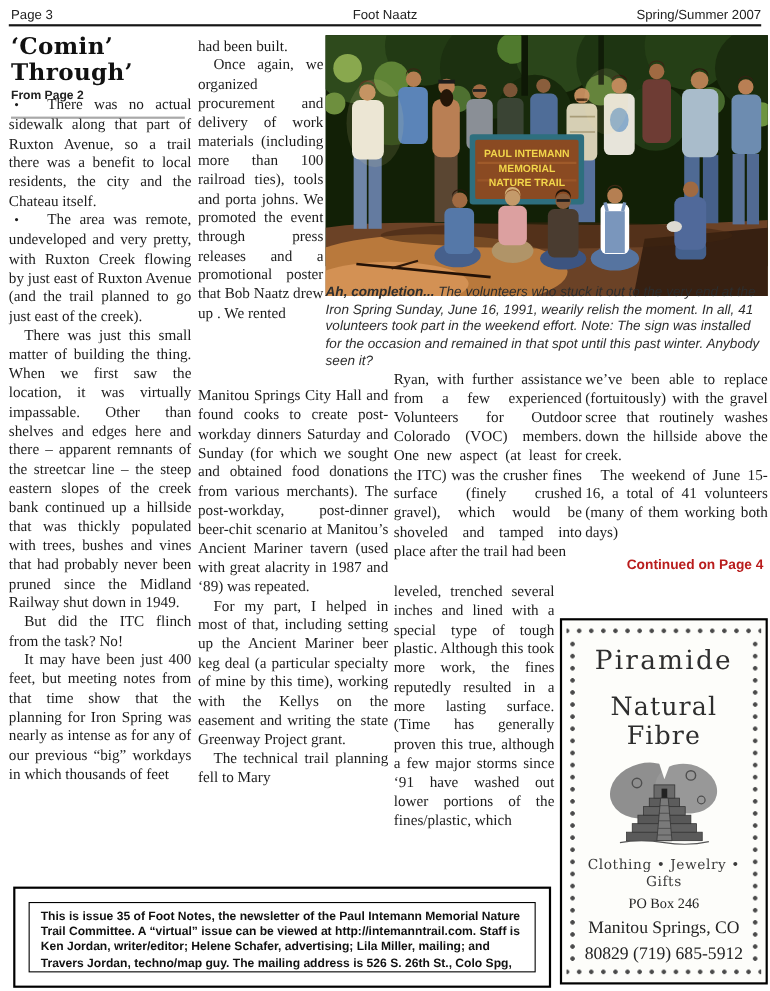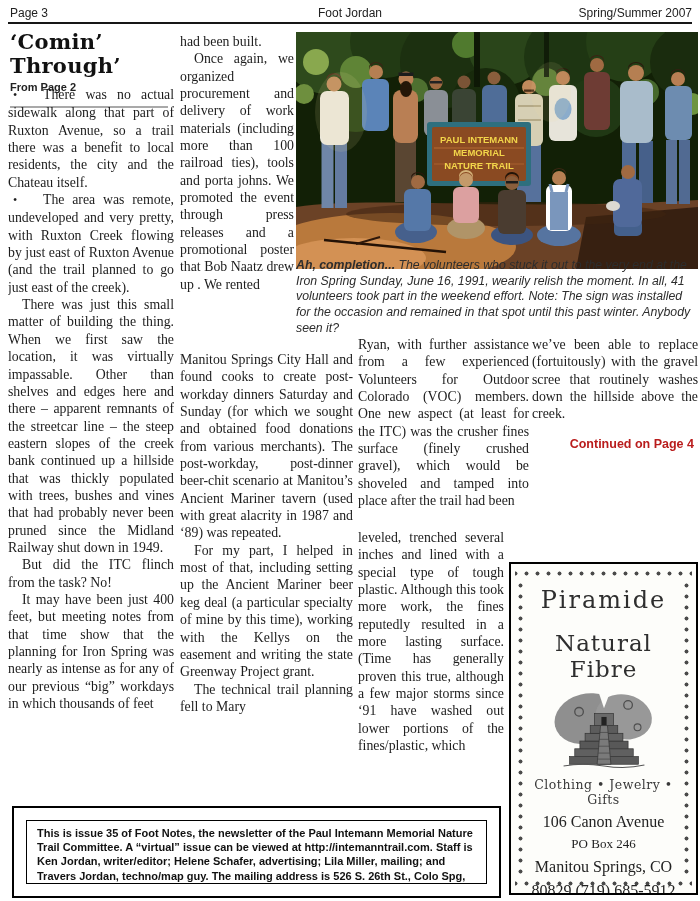--- a/index.html
+++ b/index.html
@@ -48,21 +48,21 @@
   
   #footer-outer{position:absolute;left:12px;top:806px;width:489px;height:92px;border:2.5px solid #000;padding:12px;box-sizing:border-box;background:#fff;}
   #footer-inner{border:1.5px solid #000;width:100%;height:100%;box-sizing:border-box;padding:5px 10px;font:bold 11px/14.2px "Liberation Sans",sans-serif;color:#111;overflow:hidden;}
 </style>
 </head>
 <body>
 
 <div class="page">
 
   <div class="hdr" id="hdr-left">Page 3</div>
-  <div class="hdr" id="hdr-center">Foot Jordan</div>
+  <div class="hdr" id="hdr-center">Foot Naatz</div>
   <div class="hdr" id="hdr-right">Spring/Summer 2007</div>
   <div id="hdr-rule"></div>
 
   <div id="title-block">
     <h1 id="article-title">‘Comin’ Through’</h1>
     <div id="from-line">From Page 2</div>
     <div id="title-rule"></div>
   </div>
 
   <div class="col" id="col1">
@@ -83,20 +83,21 @@
     </div>
   <div class="col" id="col3a">
       <p>Ryan, with further assistance from a few experienced Volunteers for Outdoor Colorado (VOC) members. One new aspect (at least for the ITC) was the crusher fines surface (finely crushed gravel), which would be shoveled and tamped into place after the trail had been</p>
     </div>
   <div class="col" id="col3b">
       <p>leveled, trenched several inches and lined with a special type of tough plastic. Although this took more work, the fines reputedly resulted in a more lasting surface. (Time has generally proven this true, although a few major storms since ‘91 have washed out lower portions of the fines/plastic, which</p>
     </div>
   <div class="col" id="col4">
     <div>
         <p>we’ve been able to replace (fortuitously) with the gravel scree that routinely washes down the hillside above the creek.</p>
+        <p class="indent">The weekend of June 15-16, a total of 41 volunteers (many of them working both days)</p>
       </div>
     <div id="continued">Continued on Page 4</div>
   </div>
 
   <div id="photo">
     <svg width="402" height="237" viewBox="0 0 402 237">
 
       <rect x="0" y="0" width="402" height="237" fill="#122006"></rect>
       <circle cx="30" cy="20" r="42" fill="#2e4a1c"></circle>
         <circle cx="90" cy="10" r="36" fill="#223a14"></circle>
@@ -243,21 +244,20 @@
         <rect x="62" y="36" width="6" height="10" fill="#222"></rect>
         <polygon points="57,91 73,91 69,46 61,46" fill="#7a7a7a" stroke="#333" stroke-width="0.8"></polygon>
         <line x1="60" y1="54" x2="69.6" y2="54" stroke="#333" stroke-width="0.6"></line>
         <line x1="59.5" y1="62" x2="70.2" y2="62" stroke="#333" stroke-width="0.6"></line>
         <line x1="59" y1="70" x2="71" y2="70" stroke="#333" stroke-width="0.6"></line>
         <line x1="58.5" y1="78" x2="71.8" y2="78" stroke="#333" stroke-width="0.6"></line>
         <line x1="58" y1="85" x2="72.4" y2="85" stroke="#333" stroke-width="0.6"></line>
         <path d="M18,93 Q40,89 65,93 T112,92" fill="none" stroke="#555" stroke-width="1.2"></path>
       </svg>
       <div id="ad-tagline">Clothing • Jewelry • Gifts</div>
-      <div class="ad-addr">106 Canon Avenue</div>
       <div class="ad-addr small">PO Box 246</div>
       <div class="ad-addr">Manitou Springs, CO</div>
       <div class="ad-addr">80829 (719) 685-5912</div>
       
     </div>
   </div>
 
   <div id="footer-outer">
     <div id="footer-inner">This is issue 35 of Foot Notes, the newsletter of the Paul Intemann Memorial Nature Trail Committee. A “virtual” issue can be viewed at http://intemanntrail.com. Staff is Ken Jordan, writer/editor; Helene Schafer, advertising; Lila Miller, mailing; and Travers Jordan, techno/map guy. The mailing address is 526 S. 26th St., Colo Spg, CO 80904. Phone is 473-4143. The e-mail address is itc@intemann-trail.com.</div>
   </div>

